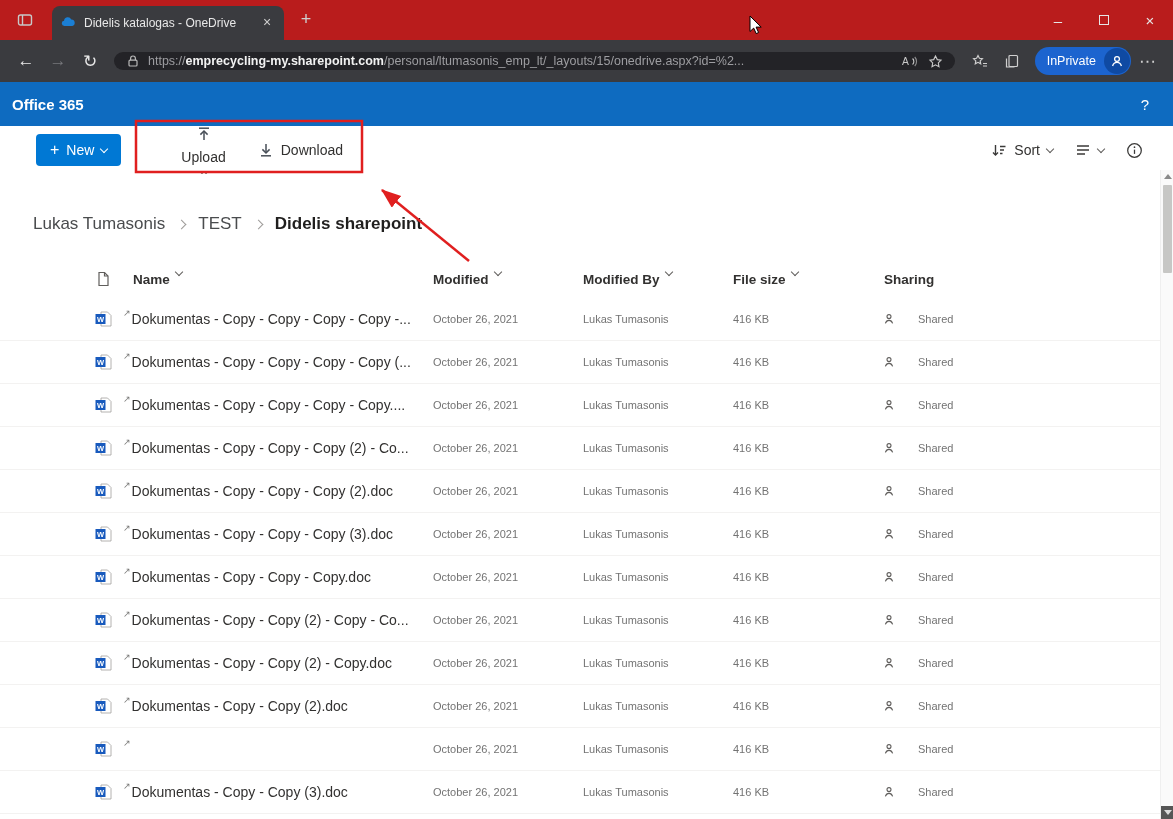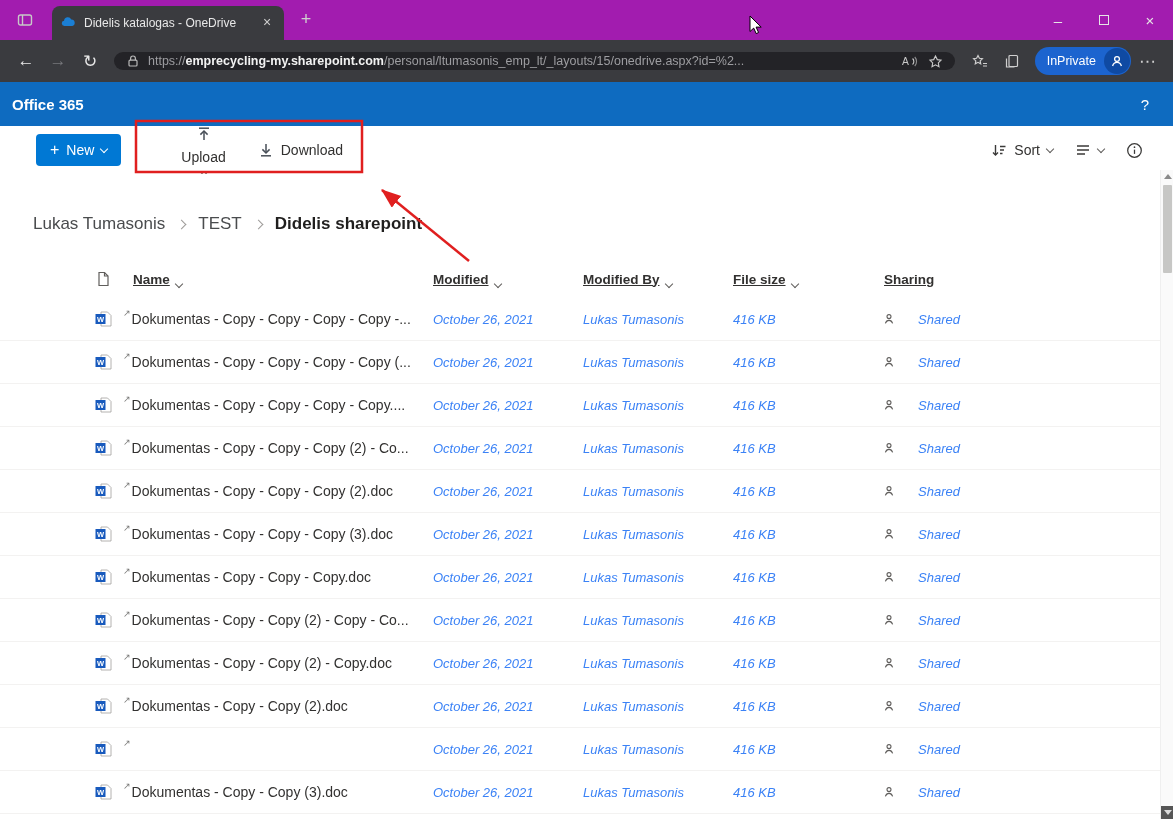--- a/index.html
+++ b/index.html
@@ -1,21 +1,21 @@
 <!DOCTYPE html>
 <html><head>
 <meta charset="utf-8">
 <style>
   * { margin:0; padding:0; box-sizing:border-box; }
   html,body { width:1173px; height:819px; overflow:hidden; background:#fff;
               font-family:"Liberation Sans", sans-serif; }
   .window { position:relative; width:1173px; height:819px; display:flex; flex-direction:column; }
 
   
-  .titlebar { height:40px; background:#a21caf; display:flex; align-items:flex-end; flex:none; }
+  .titlebar { height:40px; background:#b91c1c; display:flex; align-items:flex-end; flex:none; }
   .tab-actions { width:30px; height:30px; margin:0 4px 5px 10px; display:flex; align-items:center; justify-content:center; color:#c8c8c8; }
   .tab { width:232px; height:34px; background:#3a3b3f; border-radius:8px 8px 0 0; display:flex; align-items:center; padding:0 8px; margin-left:8px; }
   .tab-favicon { width:16px; height:16px; flex:none; }
   .tab-title { flex:1; color:#e8e8e8; font-size:12px; white-space:nowrap; overflow:hidden; text-overflow:ellipsis; margin:0 8px; }
   .tab-close { color:#cfcfcf; font-size:14px; width:18px; height:18px; line-height:17px; text-align:center; border-radius:4px; }
   .newtab-btn { color:#cfcfcf; font-size:18px; margin:0 0 8px 10px; width:24px; height:24px; line-height:22px; text-align:center; }
   .win-controls { margin-left:auto; display:flex; height:40px; }
   .win-btn { width:46px; height:40px; display:flex; align-items:center; justify-content:center; color:#e6e6e6; font-size:15px; }
   .max-glyph { width:10px; height:10px; border:1px solid #e6e6e6; display:block; }
 
@@ -54,29 +54,29 @@
   
   .content { flex:1; overflow:hidden; position:relative; background:#fff; }
   .breadcrumb { margin:40px 0 0 33px; display:flex; align-items:center; font-size:17px; color:#4a4c4e; }
   .bc-item { cursor:pointer; }
   .bc-sep { width:7px; height:7px; border-top:1.7px solid #9d9b99; border-right:1.7px solid #9d9b99; transform:rotate(45deg); margin:0 13px; display:inline-block; }
   .bc-current { font-weight:bold; color:#201f1e; }
 
   .filetable { margin-top:26px; }
   .thead, .row { display:grid; grid-template-columns:28px 310px 150px 150px 151px 1fr; align-items:center; padding-left:95px; }
   .thead { height:38px; color:#323130; font-size:13.5px; font-weight:bold; }
-  .th { display:flex; align-items:flex-end; gap:6px;text-decoration:underline; }
+  .th { display:flex; align-items:flex-start; gap:6px; }
   .th-name { padding-left:10px; }
   .head-icon { color:#605e5c; display:flex; }
   .row { height:43px; border-bottom:1px solid #f3f2f1; }
   .col-icon { display:flex; }
   .name-cell { display:flex; align-items:center; min-width:0; }
   .shared-mark { font-size:9px; color:#7a7a78; position:relative; top:-6px; margin-right:1px; }
   .fname { font-size:14px; color:#323130; white-space:nowrap; overflow:hidden; text-overflow:ellipsis; }
-  .sub { font-size:13px; color:#3b82f6; white-space:nowrap;font-style:italic; }
+  .sub { font-size:11px; color:#737373; white-space:nowrap; }
   .share-cell { display:flex; align-items:center; gap:22px; }
 
   
   .page-scrollbar { position:absolute; right:0; top:170px; bottom:0; width:13px; background:#fafafa; border-left:1px solid #efefef; z-index:5; }
   .sb-up, .sb-down { position:absolute; left:0; width:13px; height:13px; display:flex; align-items:center; justify-content:center; }
   .sb-up { top:0; }
   .sb-down { bottom:0; background:#565656; }
   .tri-up { width:0; height:0; border-left:4px solid transparent; border-right:4px solid transparent; border-bottom:5px solid #8a8a8a; }
   .tri-down { width:0; height:0; border-left:4px solid transparent; border-right:4px solid transparent; border-top:5px solid #dcdcdc; }
   .sb-thumb { position:absolute; left:2px; top:15px; width:9px; height:88px; background:#c7c7c5; border-radius:1px; }

